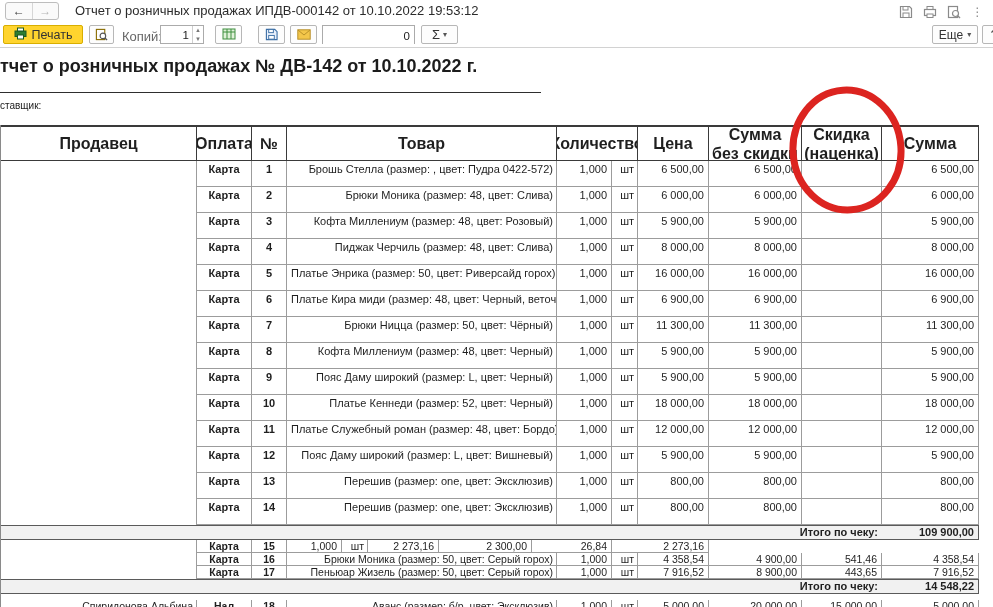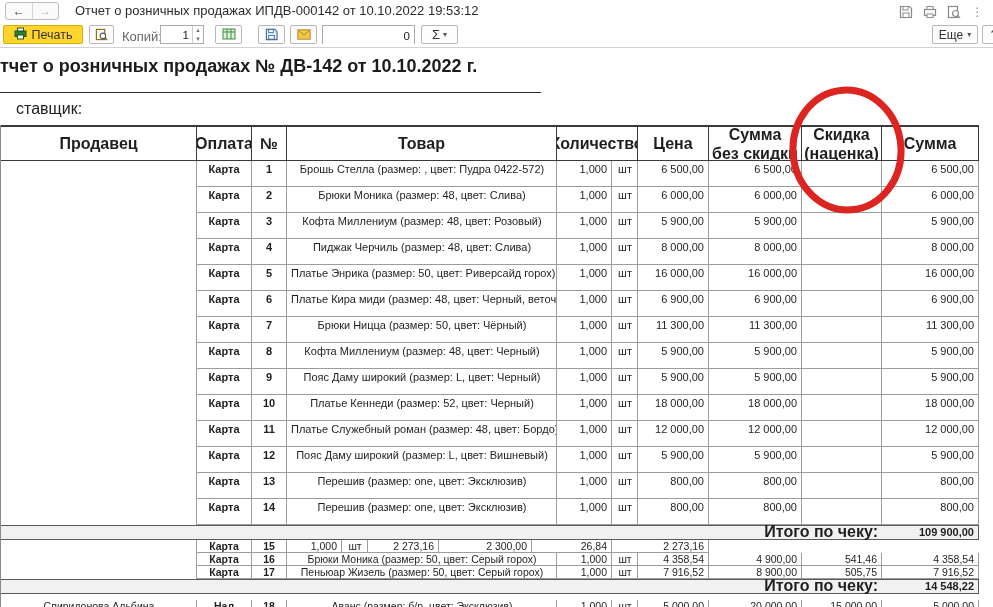--- a/index.html
+++ b/index.html
@@ -39,41 +39,41 @@
   .btn-sigma { left:421px; width:37px; gap:3px; font-size:13px; }
   .caret { font-size:8px; color:#555; }
   .btn-more { left:932px; width:46px; gap:4px; }
   .btn-help { left:982px; width:24px; }
   .toolbar-sep { position:absolute; left:0; top:47px; width:993px; height:1px; background:#d2d2d2; }
 
   
   .report { position:absolute; left:0; top:48px; width:993px; height:559px; background:#fff; overflow:hidden; }
   .rtitle { position:absolute; left:0; top:8px; font-size:18px; font-weight:bold; color:#1c1c1c; white-space:nowrap; }
   .rtitle-line { position:absolute; left:0; top:44px; width:541px; height:1px; background:#2e2e2e; }
-  .supplier { position:absolute; left:16px; top:52px; font-size:16px; color:#222; }
+  .supplier { position:absolute; left:0; top:52px; font-size:10px; color:#222; }
 
   .table { position:absolute; left:0; top:77px; width:979px; border-left:1px solid #8a8a8a; font-size:11px; color:#1f1f1f; }
   .trow { display:flex; width:978px; }
   .cell { border-right:1px solid #9c9c9c; border-bottom:1px solid #9c9c9c; padding:2px 3px 0 3px; overflow:hidden; white-space:nowrap; }
   .c-seller{width:196px;} .c-pay{width:55px;} .c-num{width:35px;} .c-prod{width:270px;}
   .c-qty{width:55px;} .c-unit{width:26px;} .c-price{width:71px;} .c-nodisc{width:93px;}
   .c-disc{width:80px;} .c-sum{width:97px;}
-  .center{text-align:center;font-weight:bold;} .right{text-align:right; padding-right:4px;} .left{text-align:center; padding-left:4px;}
+  .center{text-align:center;font-weight:bold;} .right{text-align:right; padding-right:4px;} .left{text-align:right; padding-left:4px;}
 
   .thead { border-top:2px solid #3a3a3a; border-bottom:1px solid #3a3a3a; }
   .thead .cell { border-right:1px solid #3a3a3a; border-bottom:0; height:33px; font-weight:bold; font-size:16px;
     display:flex; align-items:center; justify-content:center; white-space:pre-line; text-align:center; line-height:1.15; }
   .c-kolvo{width:81px;}
 
   .item .cell { height:26px; }
   .item .c-seller { border-bottom:none; }           
   .item.compact .cell { height:13px; padding-top:0; font-size:10.5px; line-height:12px; }
   .totalband { background:#f1f1f1; border-top:1px solid #5a5a5a; border-bottom:1px solid #5a5a5a; font-weight:bold; }
   .totalband .tspacer { width:708px; }
-  .totalband .tlabel { width:173px; text-align:right; padding-right:4px; height:13px; line-height:12px; font-size:16px; }
+  .totalband .tlabel { width:173px; text-align:right; padding-right:4px; height:13px; line-height:12px; font-size:11px; }
   .totalband .tvalue { width:97px; text-align:right; padding-right:4px; height:13px; line-height:12px; font-size:11px;
     border-right:1px solid #5a5a5a; }
   .gaprow { height:6px; width:978px; }
 
   
   .redcircle { position:absolute; left:787px; top:37px; width:120px; height:130px; pointer-events:none; }
 </style>
 </head>
 <body>
 
@@ -391,21 +391,21 @@
           </div>
           <div class="trow item compact">
             <div class="cell c-seller left"></div>
             <div class="cell c-pay center">Карта</div>
             <div class="cell c-num center">17</div>
             <div class="cell c-prod left">Пеньюар Жизель (размер: 50, цвет: Серый горох)</div>
             <div class="cell c-qty right">1,000</div>
             <div class="cell c-unit left">шт</div>
             <div class="cell c-price right">7 916,52</div>
             <div class="cell c-nodisc right">8 900,00</div>
-            <div class="cell c-disc right">505,75</div>
+            <div class="cell c-disc right">443,65</div>
             <div class="cell c-sum right">7 916,52</div>
           </div>
           <div class="trow totalband">
             <div class="tspacer"></div>
             <div class="tlabel">Итого по чеку:</div>
             <div class="tvalue">14 548,22</div>
           </div>
           <div class="gaprow"></div>
           <div class="trow item compact">
             <div class="cell c-seller left">Спиридонова Альбина</div>

